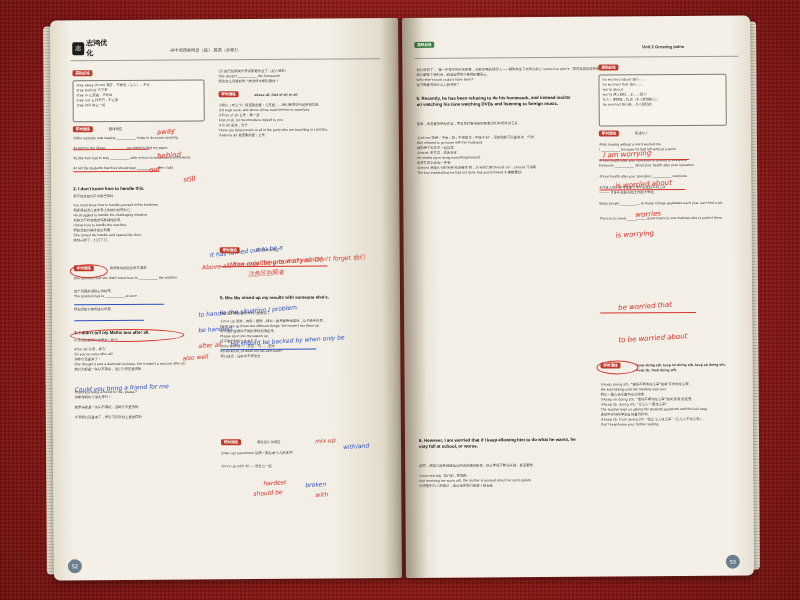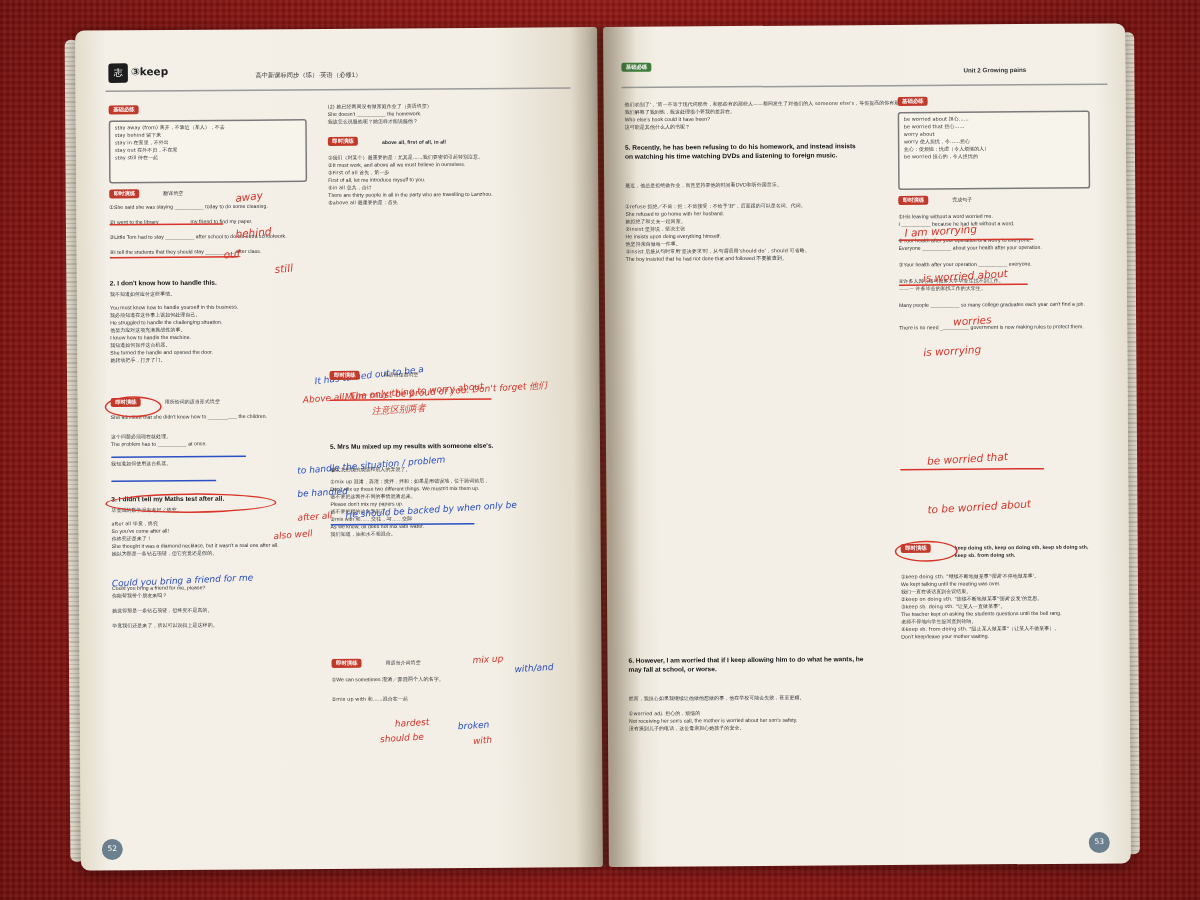--- a/index.html
+++ b/index.html
@@ -94,21 +94,21 @@
 
   <div id="book">
 
     <div id="edge-left"></div>
     <div id="edge-right"></div>
 
     <div class="page" id="page-left">
 
       <div class="logo">
         <div class="logo-mark">志</div>
-        <div class="logo-text">③keep</div>
+        <div class="logo-text">志鸿优化</div>
       </div>
       <div class="topbar" style="left:120px;top:28px;">高中新课标同步（练）·英语（必修1）</div>
       <div class="rule" style="left:20px;top:40px;width:310px;"></div>
 
       <div class="chip red" style="left:22px;top:50px;">基础必练</div>
 
       <div class="panel" style="left:22px;top:60px;width:130px;height:40px;"></div>
       <div class="col" style="left:26px;top:63px;width:124px;">
         <div class="ln cn">stay away (from) 离开，不靠近（某人），不去</div>
         <div class="ln cn">stay behind 留下来</div>

